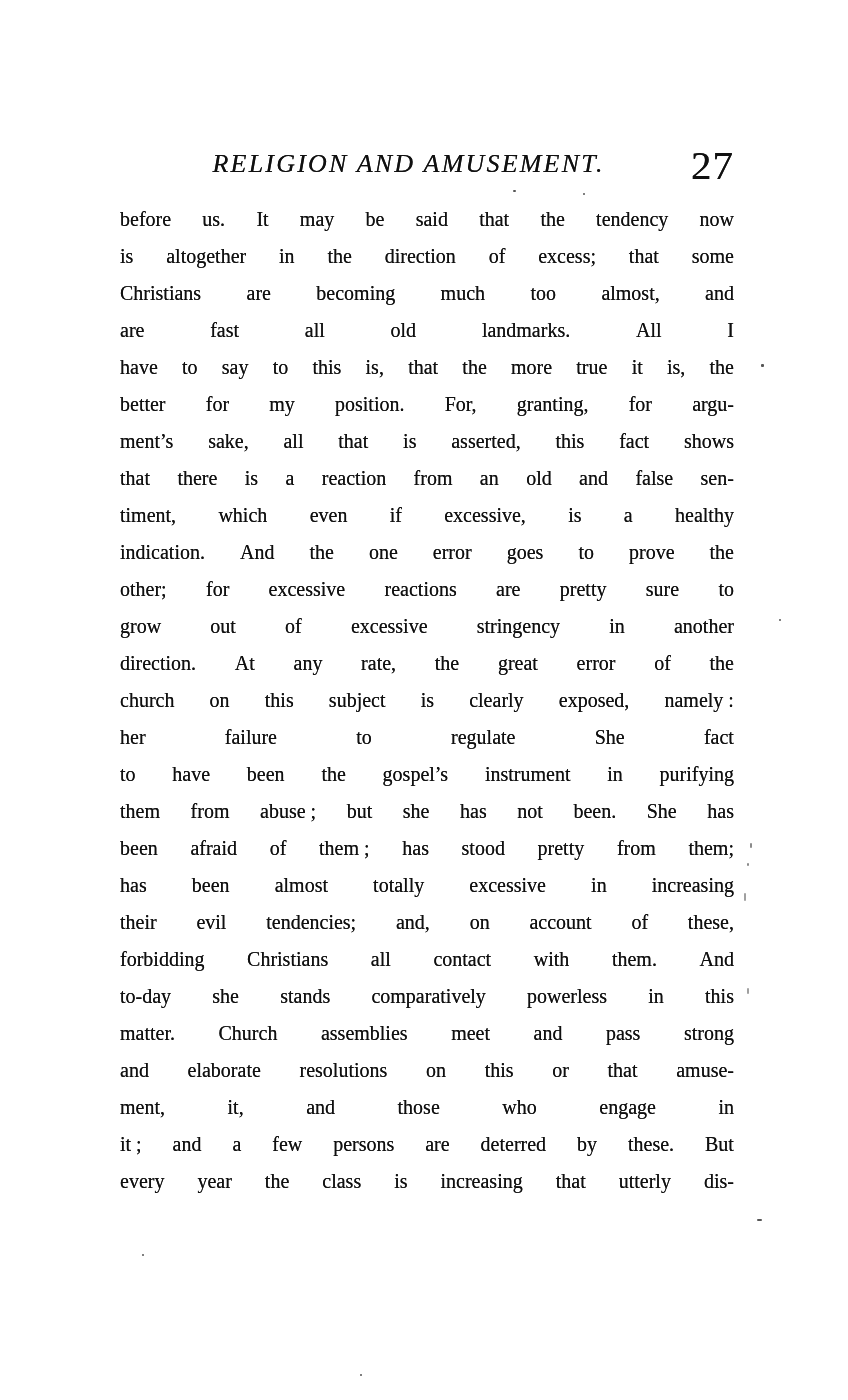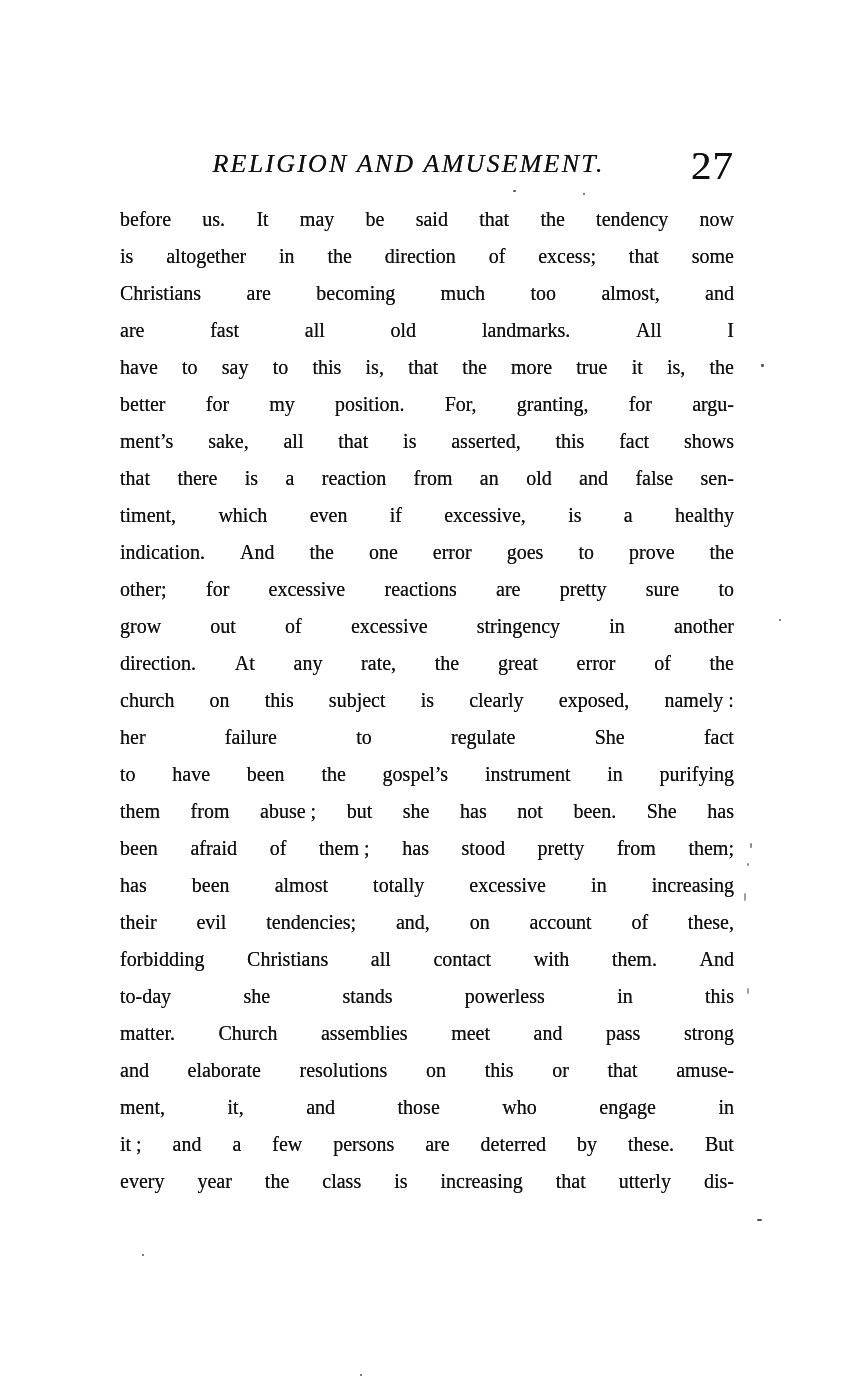--- a/index.html
+++ b/index.html
@@ -291,20 +291,21 @@
         <span>all</span>
         <span>contact</span>
         <span>with</span>
         <span>them.</span>
         <span>And</span>
       </div>
       <div class="text-line">
         <span>to-day</span>
         <span>she</span>
         <span>stands</span>
+        <span>comparatively</span>
         <span>powerless</span>
         <span>in</span>
         <span>this</span>
       </div>
       <div class="text-line">
         <span>matter.</span>
         <span>Church</span>
         <span>assemblies</span>
         <span>meet</span>
         <span>and</span>

